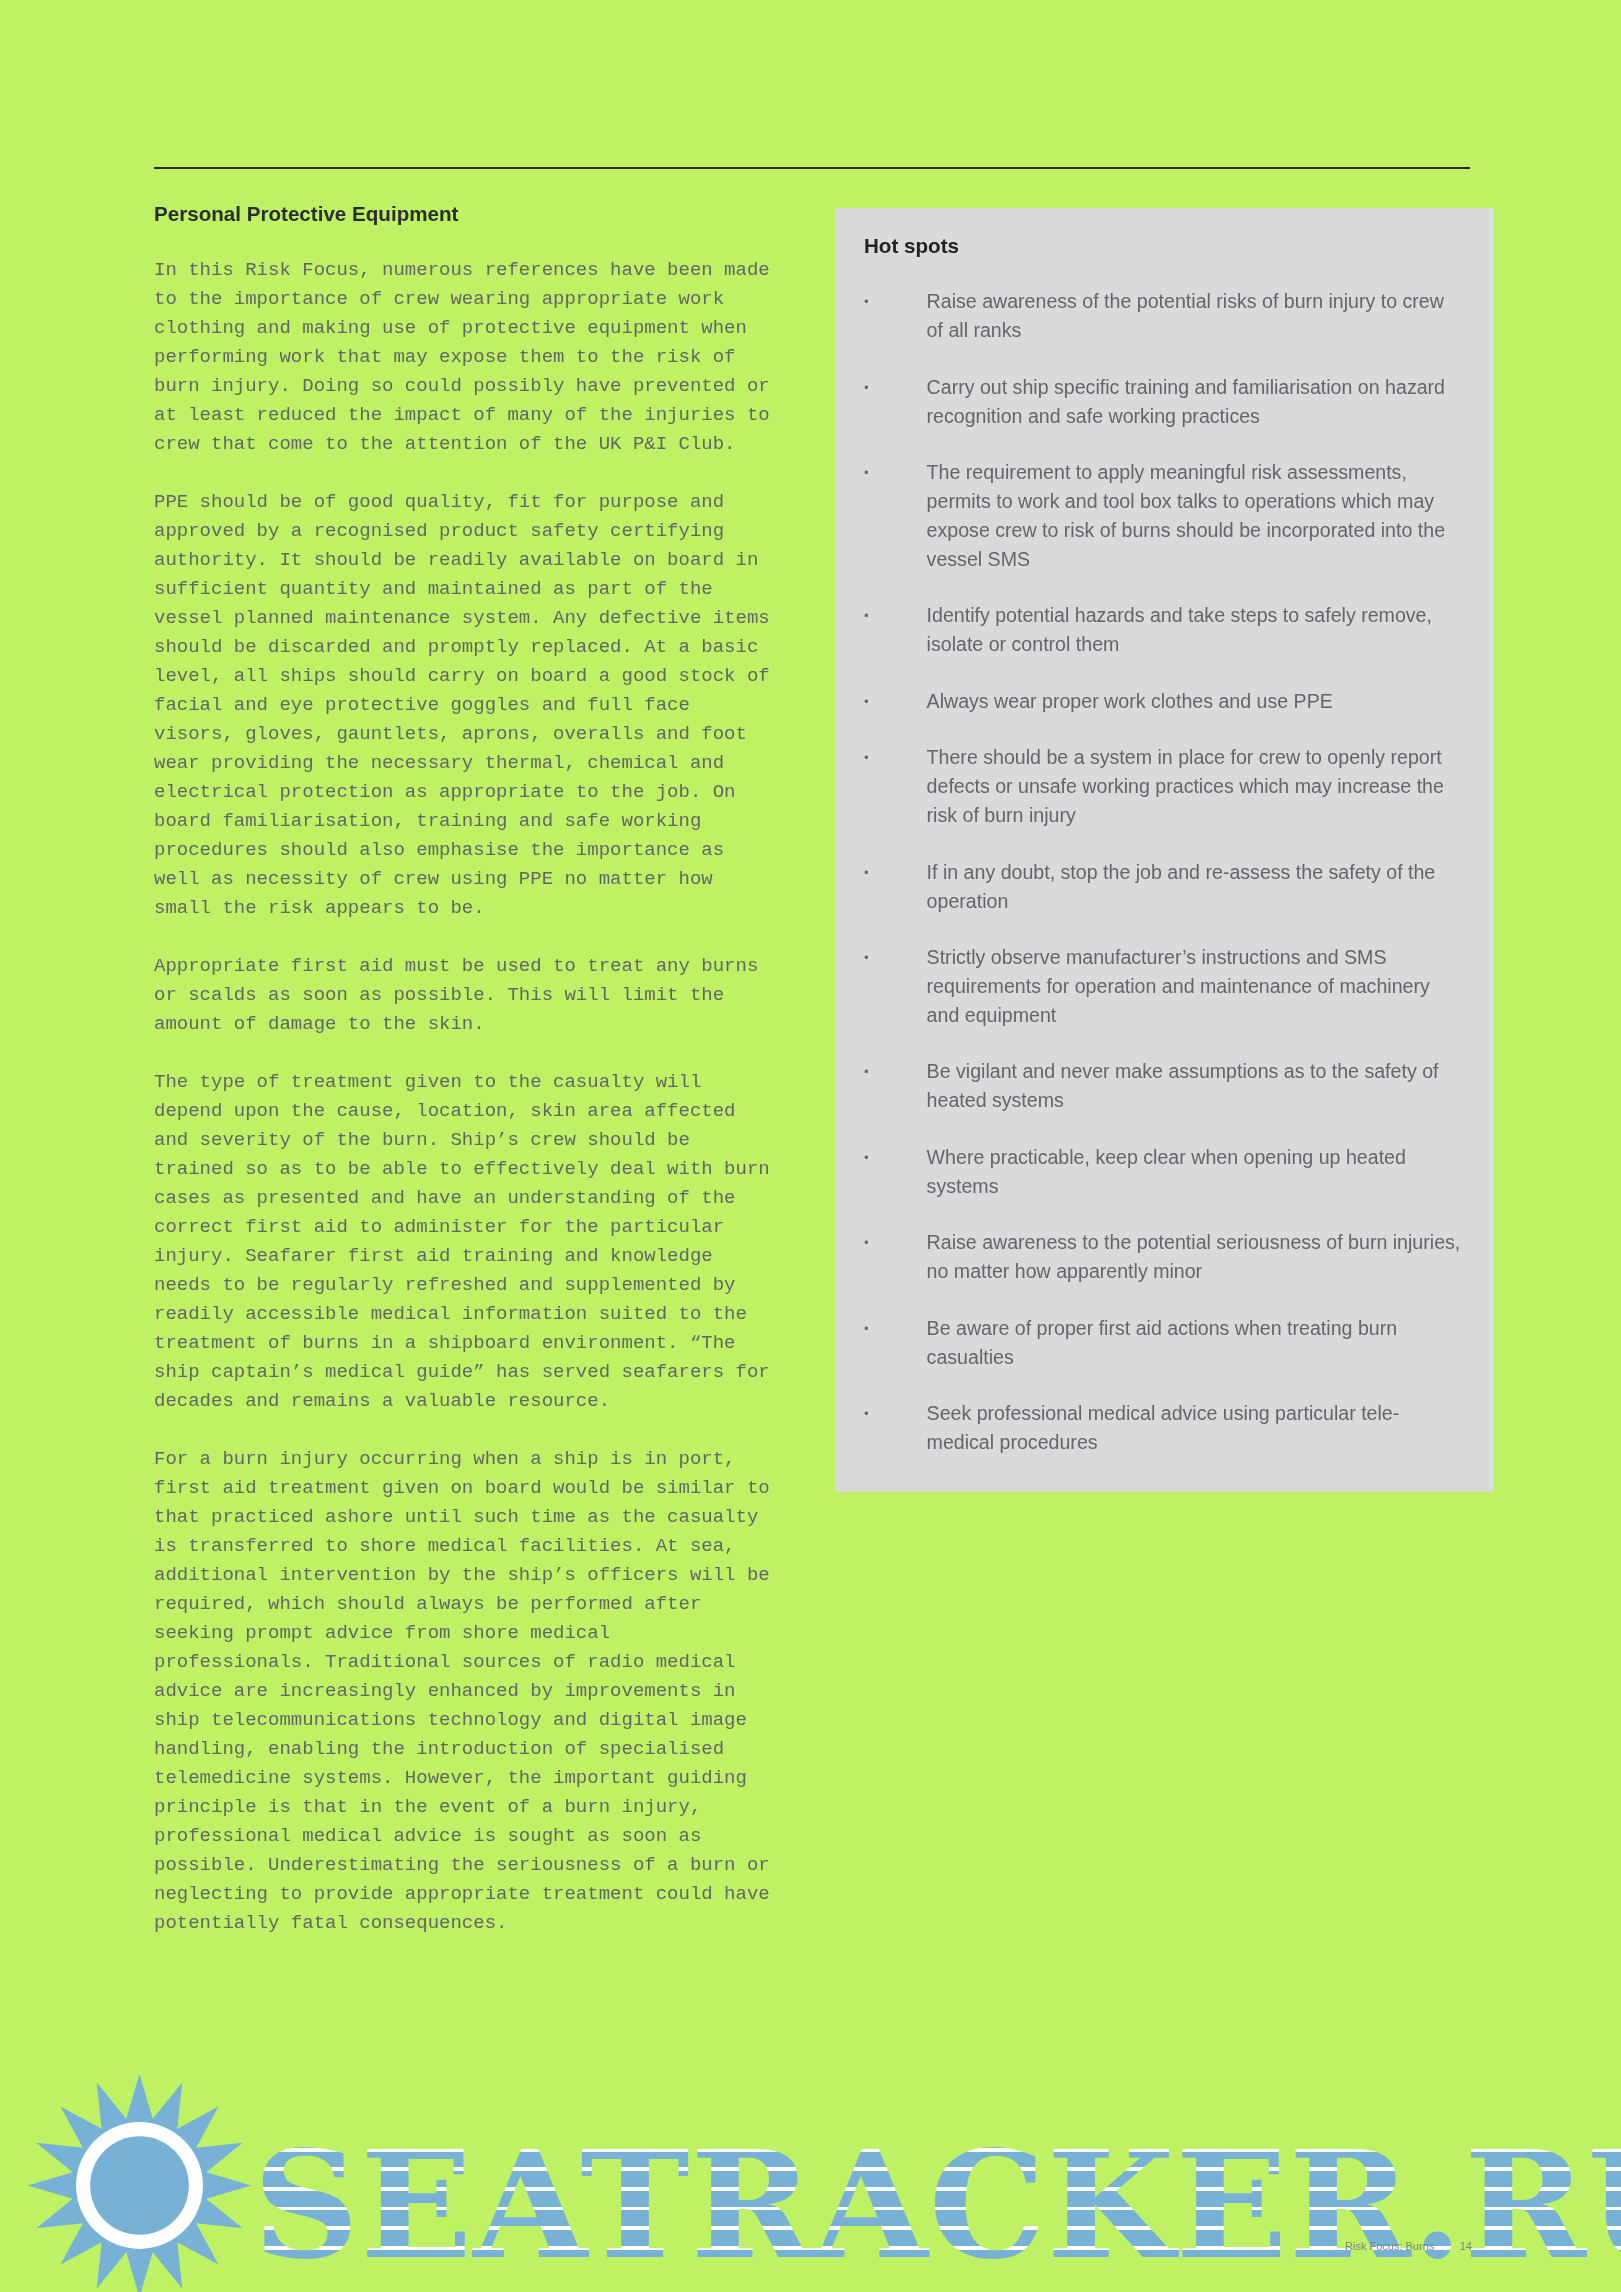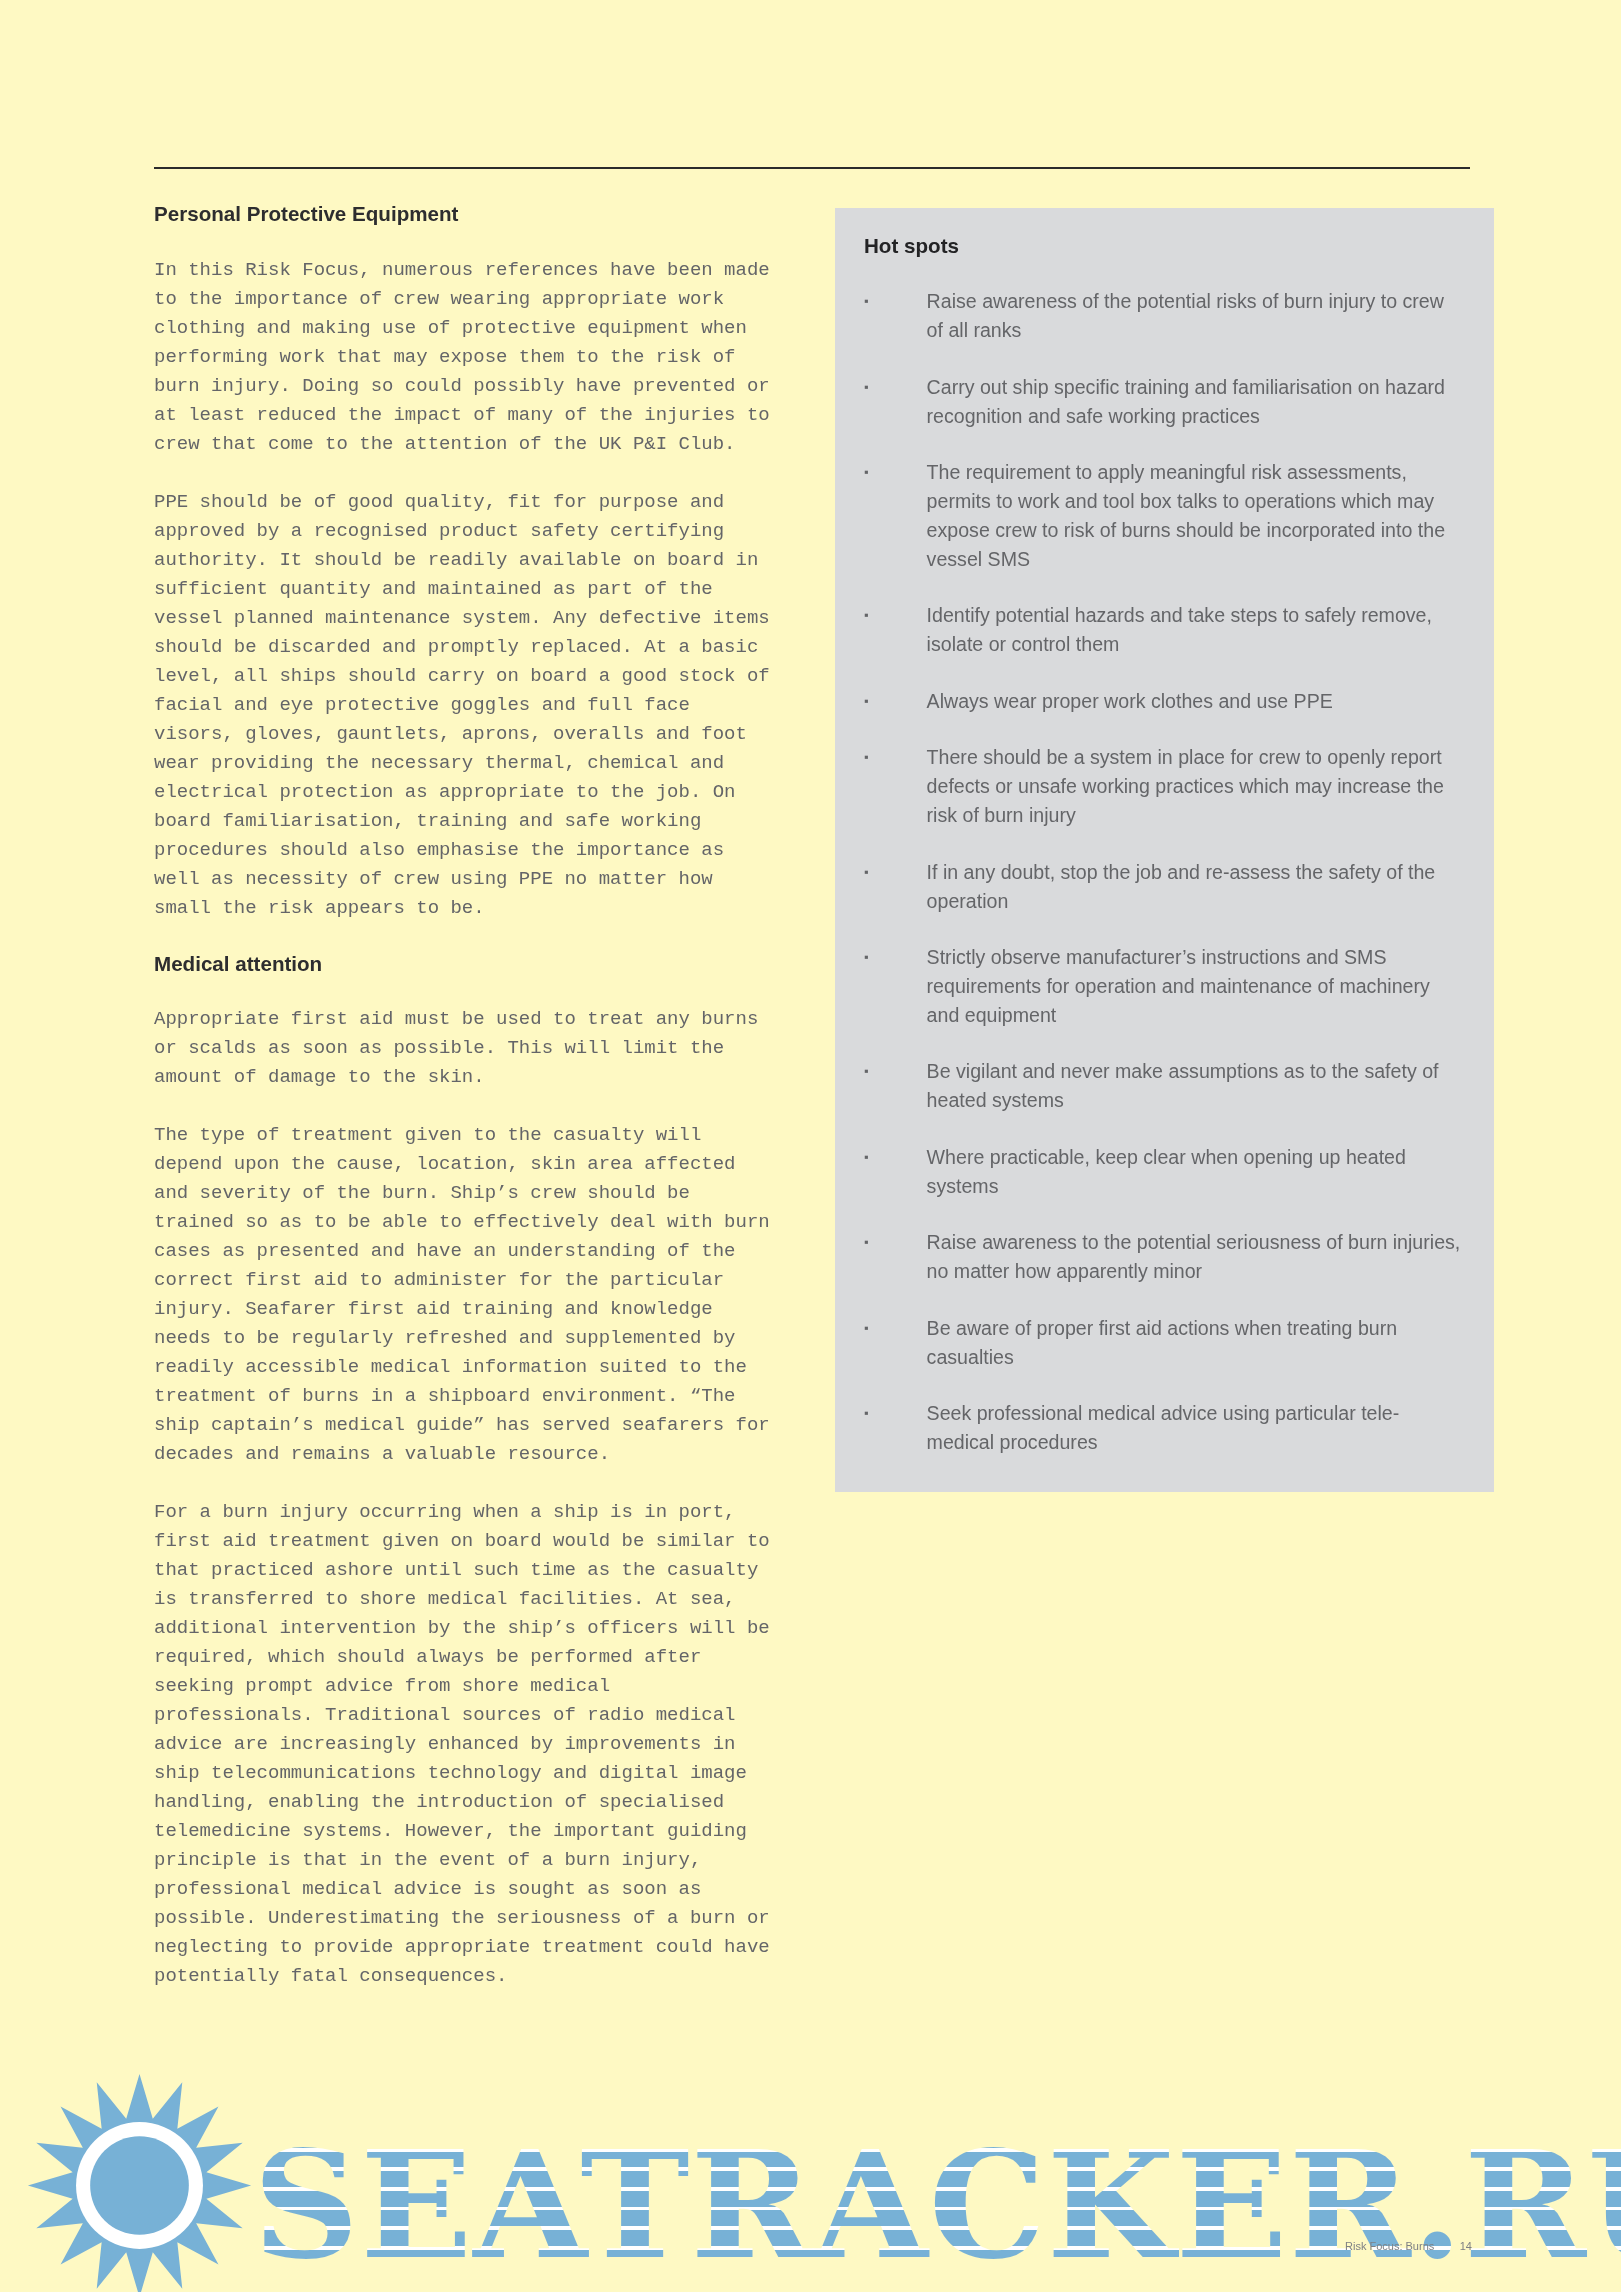--- a/index.html
+++ b/index.html
@@ -2,21 +2,21 @@
 <html><head>
 <meta charset="utf-8">
 <style>
   * { box-sizing: border-box; }
   html, body { margin: 0; padding: 0; background: #e8e8e8; }
   .page {
     position: relative;
     width: 1621px;
     height: 2293px;
     margin: 0 auto;
-    background: #fef9c3;
+    background: #bef264;
     overflow: hidden;
     font-family: "Liberation Sans", "DejaVu Sans", sans-serif;
   }
   .top-rule {
     position: absolute;
     left: 154px;
     top: 167px;
     width: 1316px;
     border-top: 2px solid #2b2b2b;
   }
@@ -138,21 +138,20 @@
       <h2 class="section-heading">Personal Protective Equipment</h2>
       <div>
 
           <p class="body-para">In this Risk Focus, numerous references have been made to the importance of crew wearing appropriate work clothing and making use of protective equipment when performing work that may expose them to the risk of burn injury. Doing so could possibly have prevented or at least reduced the impact of many of the injuries to crew that come to the attention of the UK P&amp;I Club.</p>
 
           <p class="body-para">PPE should be of good quality, fit for purpose and approved by a recognised product safety certifying authority. It should be readily available on board in sufficient quantity and maintained as part of the vessel planned maintenance system. Any defective items should be discarded and promptly replaced. At a basic level, all ships should carry on board a good stock of facial and eye protective goggles and full face visors, gloves, gauntlets, aprons, overalls and foot wear providing the necessary thermal, chemical and electrical protection as appropriate to the job. On board familiarisation, training and safe working procedures should also emphasise the importance as well as necessity of crew using PPE no matter how small the risk appears to be.</p>
         </div>
     </div>
 
     <div class="section">
-      <h2 class="section-heading">Medical attention</h2>
       <div>
 
           <p class="body-para">Appropriate first aid must be used to treat any burns or scalds as soon as possible. This will limit the amount of damage to the skin.</p>
 
           <p class="body-para">The type of treatment given to the casualty will depend upon the cause, location, skin area affected and severity of the burn. Ship’s crew should be trained so as to be able to effectively deal with burn cases as presented and have an understanding of the correct first aid to administer for the particular injury. Seafarer first aid training and knowledge needs to be regularly refreshed and supplemented by readily accessible medical information suited to the treatment of burns in a shipboard environment. “The ship captain’s medical guide” has served seafarers for decades and remains a valuable resource.</p>
 
           <p class="body-para">For a burn injury occurring when a ship is in port, first aid treatment given on board would be similar to that practiced ashore until such time as the casualty is transferred to shore medical facilities. At sea, additional intervention by the ship’s officers will be required, which should always be performed after seeking prompt advice from shore medical professionals. Traditional sources of radio medical advice are increasingly enhanced by improvements in ship telecommunications technology and digital image handling, enabling the introduction of specialised telemedicine systems. However, the important guiding principle is that in the event of a burn injury, professional medical advice is sought as soon as possible. Underestimating the seriousness of a burn or neglecting to provide appropriate treatment could have potentially fatal consequences.</p>
         </div>
     </div>
 

